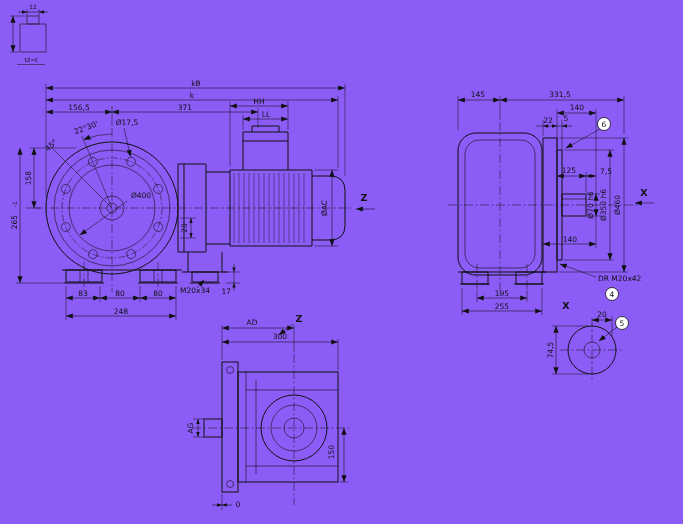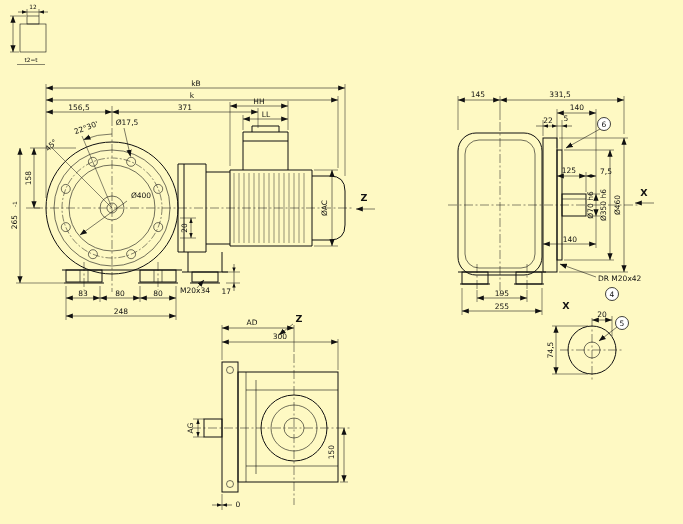--- a/index.html
+++ b/index.html
@@ -1,16 +1,16 @@
 <!DOCTYPE html>
 <html><head>
 <meta charset="utf-8">
 <style>
   html,body{margin:0;padding:0;background:#fff;}
-  .sheet{position:relative;width:683px;height:524px;background:#fef9c3;overflow:hidden;}
+  .sheet{position:relative;width:683px;height:524px;background:#8b5cf6;overflow:hidden;}
   svg{font-family:"DejaVu Sans", sans-serif;}
   svg text{text-anchor:middle;fill:#111;}
   .t{font-size:7.5px;}
   .ts{font-size:5.8px;}
   .tv{font-size:9.5px;font-weight:600;}
   .ta-s{text-anchor:start;}
   .ta-e{text-anchor:end;}
   .ol{fill:none;stroke:#111;stroke-width:1;}
   .ol2{fill:none;stroke:#111;stroke-width:0.6;}
   .fin{fill:none;stroke:#111;stroke-width:0.45;}

